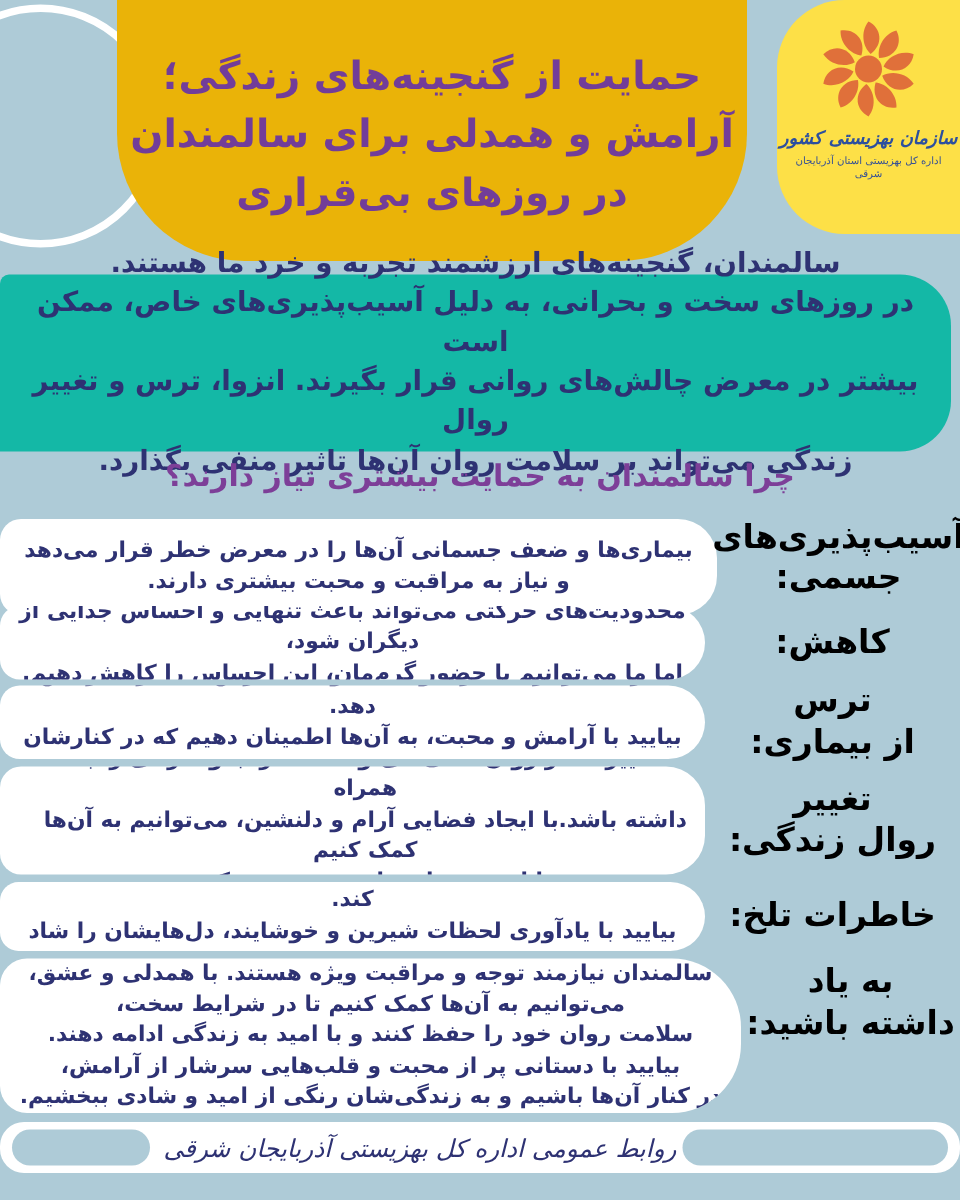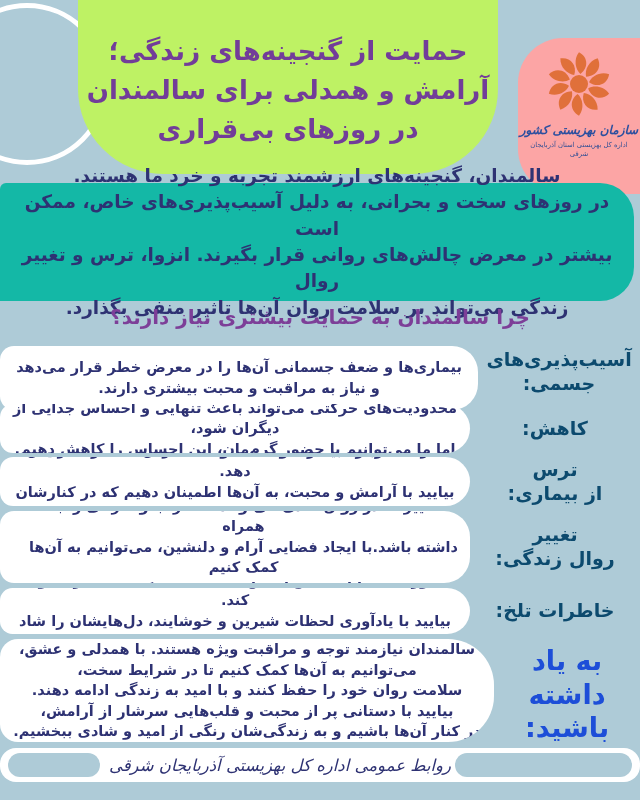--- a/index.html
+++ b/index.html
@@ -10,33 +10,33 @@
     direction:rtl;
   }
   
   .ring{
     position:absolute; left:-54px; top:3px; width:152px; height:152px;
     border:5px solid #ffffff; border-radius:50%;
   }
   
   .title-card{
     position:absolute; left:78px; top:0; width:420px; height:174px;
-    background:#bef264; border-radius:0 0 85px 85px;
+    background:#eab308; border-radius:0 0 85px 85px;
     display:flex; align-items:center; justify-content:center;
   }
   .title-text{
     color:#723d99; font-weight:700; font-size:26px; line-height:1.5;
     text-align:center; white-space:pre-line; padding-top:6px;
   }
   
   .logo-card{
     position:absolute; left:518px; top:0; width:122px; height:156px;
-    background:#fca5a5; border-radius:45px 0 0 45px;
+    background:#fde047; border-radius:45px 0 0 45px;
     display:flex; flex-direction:column; align-items:center; justify-content:flex-start;
-    padding-top:10px; box-sizing:border-box;margin-top:38px;
+    padding-top:10px; box-sizing:border-box;
   }
   .logo-flower{ width:72px; height:72px; }
   .logo-name{
     color:#2c4f9f; font-weight:700; font-size:12px; line-height:1.15;
     text-align:center; margin-top:4px; font-style:italic;
   }
   .logo-sub{
     color:#355095; font-size:6.8px; line-height:1.3; text-align:center;
     margin-top:3px; padding:0 4px;
   }
@@ -61,30 +61,30 @@
     border-radius:14px 26px 26px 14px;
     display:flex; align-items:center; justify-content:center;
     box-sizing:border-box; padding:2px 10px; overflow:hidden;
   }
   .row-text{
     color:#2e3273; font-weight:700; font-size:14.5px; line-height:1.42;
     text-align:center; white-space:pre-line;
   }
   .row-label{
     position:absolute; right:0; display:flex; align-items:center; justify-content:center;
-    color:#0c4a6e; font-weight:700; font-size:19px; line-height:1.25;
+    color:#000000; font-weight:700; font-size:22px; line-height:1.25;
     text-align:center; white-space:pre-line; box-sizing:border-box;
   }
   .r1c{ top:346px; height:64px; width:478px; }  .r1l{ top:346px; height:52px; width:162px; }
   .r2c{ top:404px; height:49px; width:470px; }  .r2l{ top:404px; height:49px; width:170px; }
   .r3c{ top:457px; height:49px; width:470px; }  .r3l{ top:457px; height:49px; width:170px; }
   .r4c{ top:511px; height:72px; width:470px;padding-left:27px; }  .r4l{ top:511px; height:72px; width:170px; }
   .r5c{ top:588px; height:46px; width:470px; }  .r5l{ top:588px; height:46px; width:170px; }
   .r6c{ top:639px; height:103px; width:494px; border-radius:18px 46px 46px 18px; }
-  .r6l{ top:643px; height:103px; width:146px; color:#1d4ed8; font-size:27px; }
+  .r6l{ top:617px; height:103px; width:146px; color:#000000; font-size:22px; }
   
   .footer-band{
     position:absolute; left:0; top:748px; width:640px; height:34px;
     background:#ffffff; border-radius:16px;
   }
   .footer-blue{
     position:absolute; top:753px; height:24px; background:#aecbd7; border-radius:13px;
   }
   .footer-blue.left{ left:8px; width:92px; }
   .footer-blue.right{ left:455px; width:177px; }

